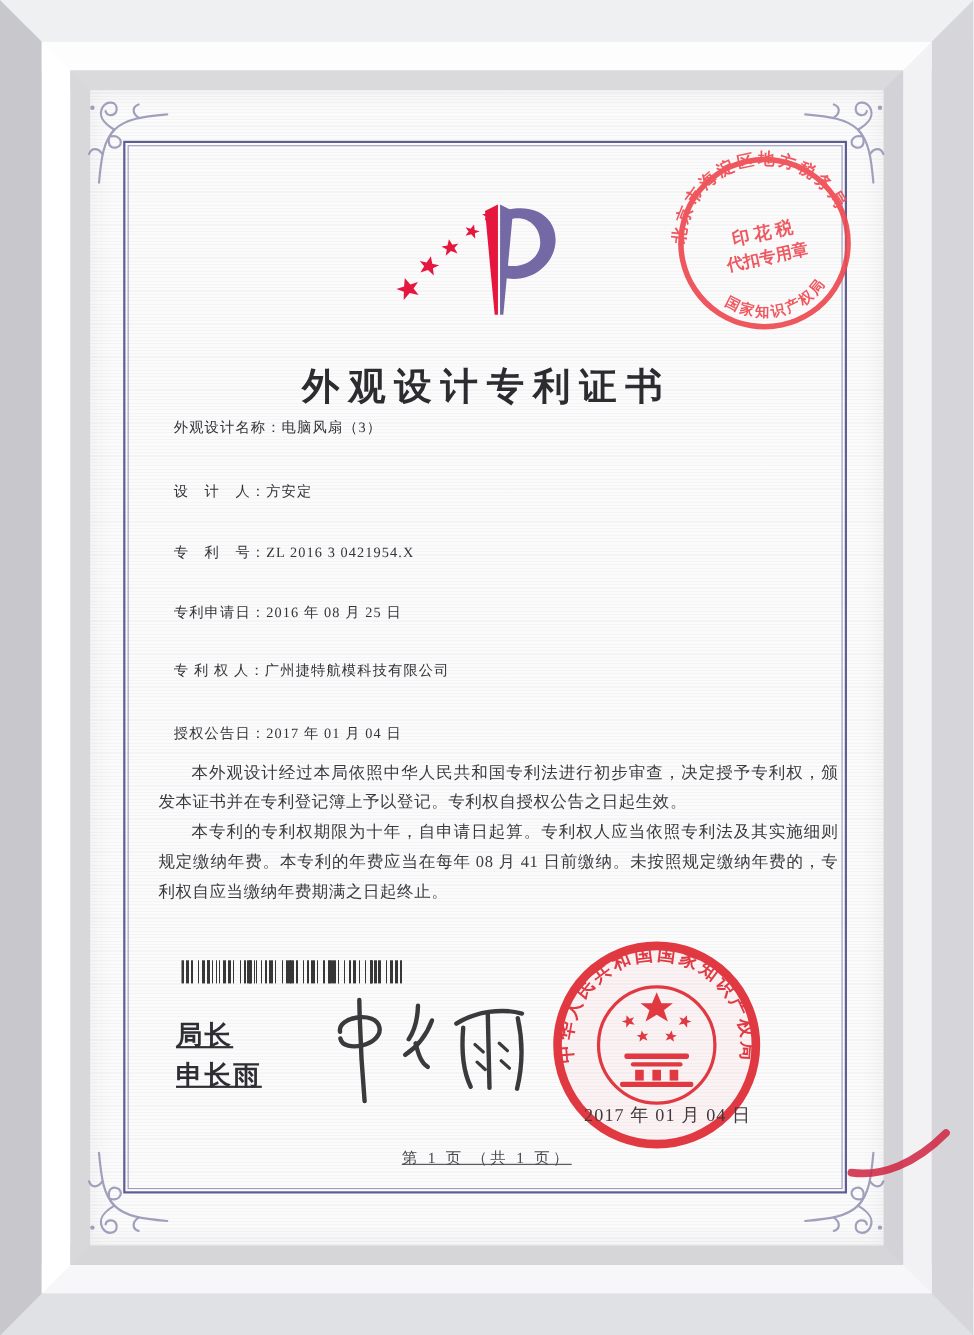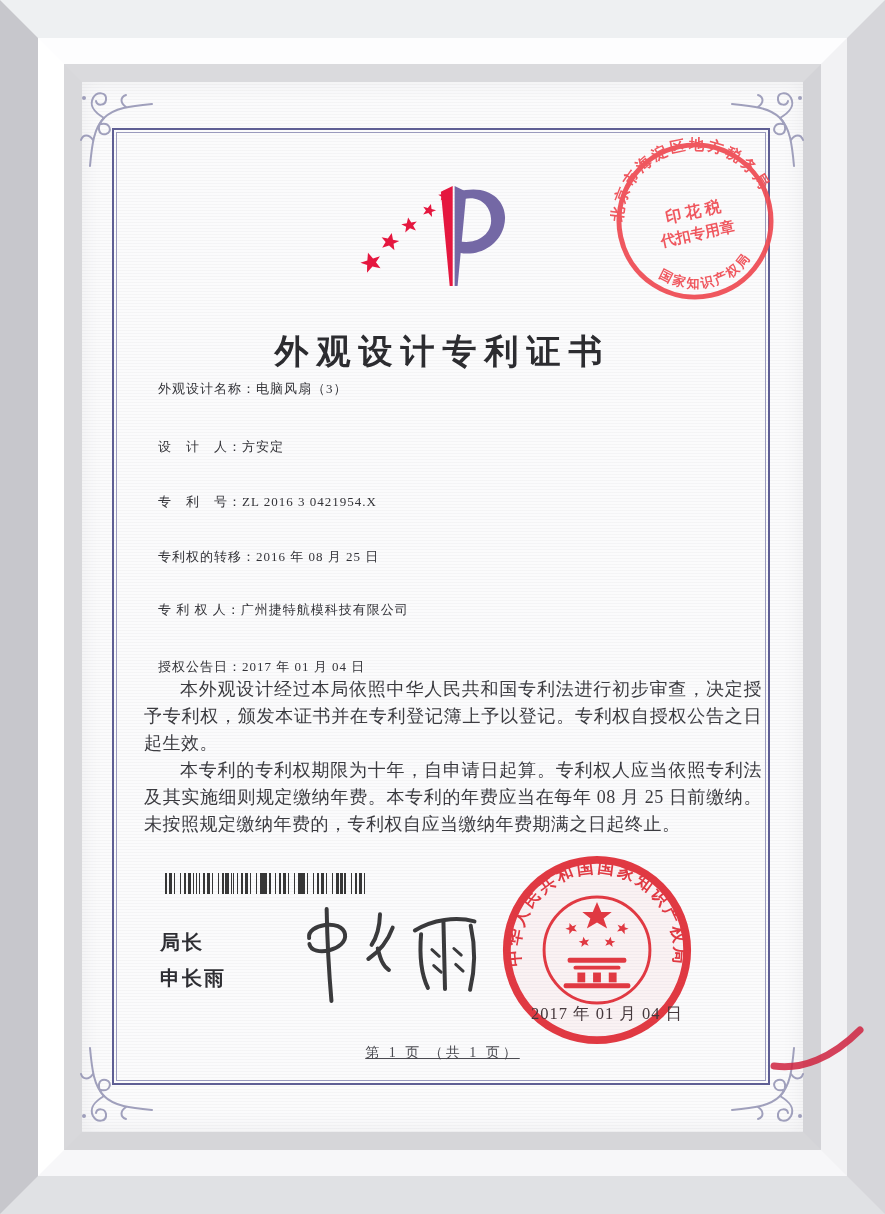--- a/index.html
+++ b/index.html
@@ -60,37 +60,38 @@
   .tax-seal{position:absolute;left:528px;top:54px;width:170px;height:170px;opacity:.92;}
   .fields{position:absolute;left:76px;top:288px;width:580px;}
   .field-row{position:absolute;left:0;font-size:13px;letter-spacing:1px;white-space:nowrap;color:#333338;}
   .field-row:nth-child(1){top:10px;}
   .field-row:nth-child(2){top:68px;}
   .field-row:nth-child(3){top:123px;text-align:center;}
   .field-row:nth-child(4){top:178px;}
   .field-row:nth-child(5){top:231px;}
   .field-row:nth-child(6){top:288px;}
   .paragraphs{
-    position:absolute;left:62px;top:594px;width:618px;
-    font-size:18px;line-height:27px;color:#3b3b40;
+    position:absolute;left:62px;top:608px;width:618px;
+    font-size:15px;line-height:27px;color:#3b3b40;
     letter-spacing:.5px;text-align:justify;
   }
   .paragraphs p{margin:0;text-indent:2em;}
   .barcode{
     position:absolute;left:83px;top:791px;width:202px;height:21px;
     background:
       repeating-linear-gradient(90deg,#1c1c1c 0 2px,transparent 2px 4px,#1c1c1c 4px 7px,transparent 7px 9px,#1c1c1c 9px 10px,transparent 10px 15px,#1c1c1c 15px 16px,transparent 16px 19px),
       repeating-linear-gradient(90deg,transparent 0 23px,#1c1c1c 23px 26px,transparent 26px 31px,#1c1c1c 31px 32px,transparent 32px 37px);
     opacity:.88;
   }
   .officer{
     position:absolute;left:78px;top:842px;
     font-family:"Liberation Sans", sans-serif;
-    font-size:20px;font-weight:600;line-height:36px;color:#2e2e33;
+    font-size:24px;font-weight:600;line-height:36px;color:#2e2e33;
     letter-spacing:2px;
+    text-decoration:underline;
   }
   .signature{position:absolute;left:200px;top:818px;width:210px;height:105px;transform:rotate(-3deg);}
   .official-seal{position:absolute;left:417px;top:770px;width:196px;height:196px;opacity:.93;}
   .seal-date{
     position:absolute;left:440px;top:921px;width:170px;
     font-size:16.5px;letter-spacing:1px;color:#45383c;
     text-align:center;white-space:nowrap;
   }
   .footer{
     position:absolute;left:0;top:962px;width:100%;text-align:center;
@@ -184,33 +185,33 @@
           <div class="field-row">
             <span>外观设计名称：</span><span>电脑风扇（3）</span>
           </div>
           <div class="field-row">
             <span>设　计　人：</span><span>方安定</span>
           </div>
           <div class="field-row">
             <span>专　利　号：</span><span>ZL 2016 3 0421954.X</span>
           </div>
           <div class="field-row">
-            <span>专利权的转移：</span><span>2016 年 08 月 25 日</span>
+            <span>专利申请日：</span><span>2016 年 08 月 25 日</span>
           </div>
           <div class="field-row">
             <span>专 利 权 人：</span><span>广州捷特航模科技有限公司</span>
           </div>
           <div class="field-row">
             <span>授权公告日：</span><span>2017 年 01 月 04 日</span>
           </div>
         </div>
 
         <div class="paragraphs">
           <p>本外观设计经过本局依照中华人民共和国专利法进行初步审查，决定授予专利权，颁发本证书并在专利登记簿上予以登记。专利权自授权公告之日起生效。</p>
-          <p>本专利的专利权期限为十年，自申请日起算。专利权人应当依照专利法及其实施细则规定缴纳年费。本专利的年费应当在每年 08 月 25 日前缴纳。未按照规定缴纳年费的，专利权自应当缴纳年费期满之日起终止。</p>
+          <p>本专利的专利权期限为十年，自申请日起算。专利权人应当依照专利法及其实施细则规定缴纳年费。本专利的年费应当在每年 08 月 41 日前缴纳。未按照规定缴纳年费的，专利权自应当缴纳年费期满之日起终止。</p>
         </div>
 
         <div class="barcode"></div>
 
         <div class="officer">
           <div>局长</div>
           <div>申长雨</div>
         </div>
 
         <svg class="signature" viewBox="0 0 210 105" fill="none" stroke="#3a3a3c" stroke-width="4" stroke-linecap="round">

